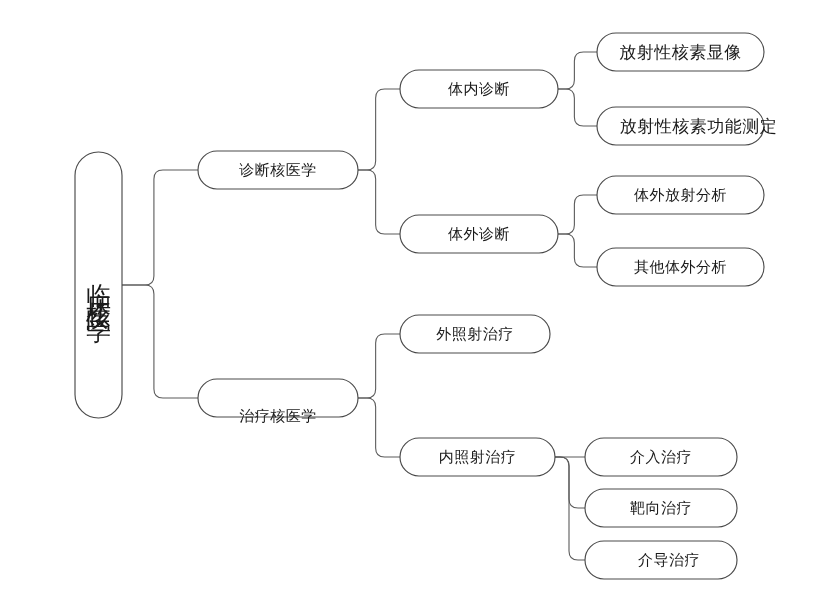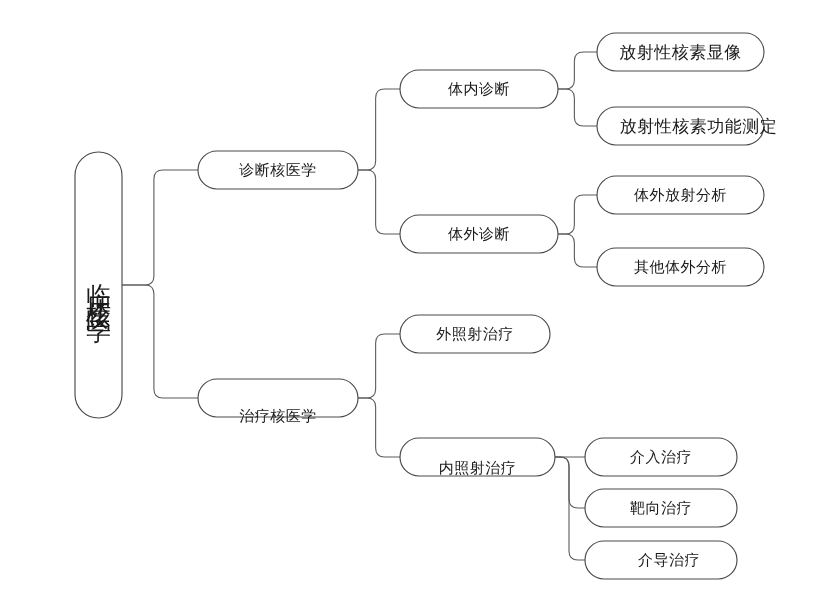--- a/index.html
+++ b/index.html
@@ -98,21 +98,21 @@
         <rect x="585" y="541" width="152" height="38" rx="19" ry="19" class="node-shape"></rect>
       </g>
   </svg>
   <div id="label-layer">
       <div class="node-label root" style="left: 75px; top: 152px; width: 47px; height: 266px;">临床核医学</div>
       <div class="node-label" style="left: 198px; top: 151px; width: 160px; height: 38px;">诊断核医学</div>
       <div class="node-label" style="left: 198px; top: 379px; width: 160px; height: 38px; margin-top: 18px;">治疗核医学</div>
       <div class="node-label" style="left: 400px; top: 70px; width: 158px; height: 38px;">体内诊断</div>
       <div class="node-label" style="left: 400px; top: 215px; width: 158px; height: 38px; text-align: center;">体外诊断</div>
       <div class="node-label" style="left: 400px; top: 315px; width: 150px; height: 38px;">外照射治疗</div>
-      <div class="node-label" style="left: 400px; top: 438px; width: 155px; height: 38px; margin-top: 11px;">内照射治疗</div>
+      <div class="node-label" style="left: 400px; top: 438px; width: 155px; height: 38px;">内照射治疗</div>
       <div class="node-label small" style="left: 597px; top: 33px; width: 167px; height: 38px;">放射性核素显像</div>
       <div class="node-label small" style="left: 615px; top: 107px; width: 167px; height: 38px;">放射性核素功能测定</div>
       <div class="node-label" style="left: 597px; top: 176px; width: 167px; height: 38px;">体外放射分析</div>
       <div class="node-label" style="left: 597px; top: 248px; width: 167px; height: 38px;">其他体外分析</div>
       <div class="node-label" style="left: 585px; top: 438px; width: 152px; height: 38px;">介入治疗</div>
       <div class="node-label" style="left: 585px; top: 489px; width: 152px; height: 38px;">靶向治疗</div>
       <div class="node-label" style="left: 585px; top: 541px; width: 168px; height: 38px;">介导治疗</div>
     </div>
 </div>
 

